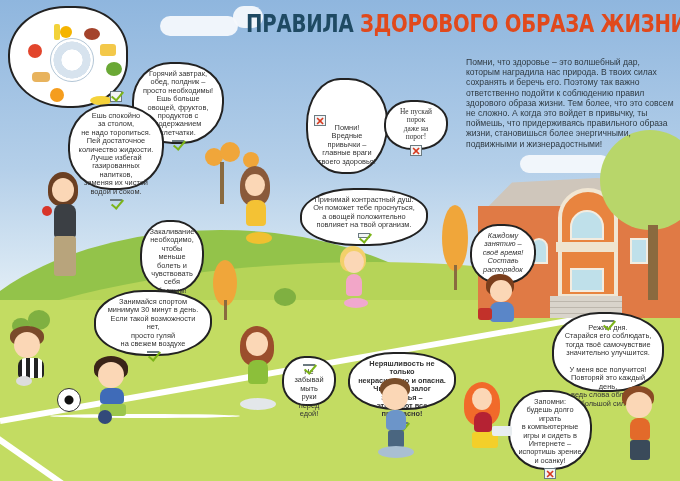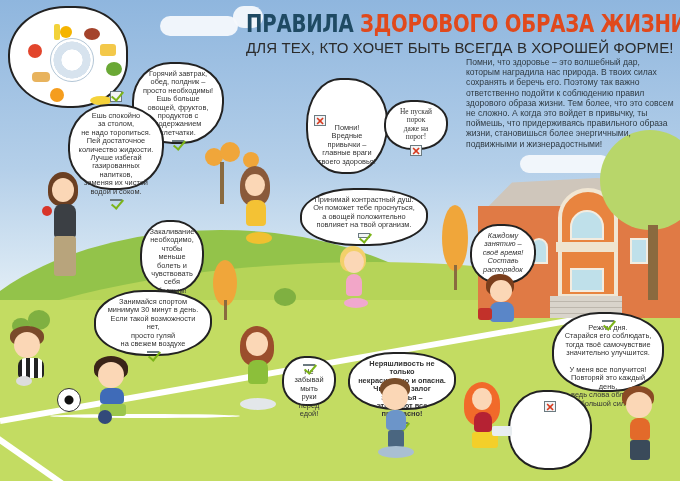--- a/index.html
+++ b/index.html
@@ -104,21 +104,20 @@
   <div class="tree-crown" style="left:442px;top:205px;width:26px;height:66px;background:#f0a63a;"></div>
   <div class="trunk" style="left:454px;top:265px;width:3px;height:25px;"></div>
   <div class="tree-crown" style="left:274px;top:288px;width:22px;height:18px;background:#7fb041;"></div>
   <div class="tree-crown" style="left:12px;top:318px;width:18px;height:16px;background:#7fb041;"></div>
   <div class="tree-crown" style="left:28px;top:310px;width:22px;height:20px;background:#7fb041;"></div>
 
   <div class="title">
     <span class="t1">ПРАВИЛА</span>
     <span class="t2">ЗДОРОВОГО ОБРАЗА ЖИЗНИ</span>
   </div>
-  <div class="subtitle">ДЛЯ ТЕХ, КТО ХОЧЕТ БЫТЬ ВСЕГДА В ХОРОШЕЙ ФОРМЕ!</div>
   <div class="intro">Помни, что здоровье – это волшебный дар, которым наградила нас природа. В твоих силах сохранять и беречь его. Поэтому так важно ответственно подойти к соблюдению правил здорового образа жизни. Тем более, что это совсем не сложно. А когда это войдет в привычку, ты поймешь, что придерживаясь правильного образа жизни, становишься более энергичными, подвижными и жизнерадостными!</div>
 
   <div class="food-cloud">
     <div class="food" style="left:18px;top:36px;width:14px;height:14px;background:#e2452c;"></div>
     <div class="food" style="left:40px;top:80px;width:14px;height:14px;background:#f59d1e;"></div>
     <div class="food" style="left:80px;top:88px;width:22px;height:9px;background:#f5d23a;"></div>
     <div class="food" style="left:96px;top:54px;width:16px;height:14px;background:#6aa835;"></div>
     <div class="food" style="left:90px;top:36px;width:16px;height:12px;background:#f3c84a;border-radius:3px;"></div>
     <div class="food" style="left:74px;top:20px;width:16px;height:12px;background:#a4432b;"></div>
     <div class="food" style="left:22px;top:64px;width:18px;height:10px;background:#e8b35d;border-radius:4px;"></div>
@@ -228,20 +227,27 @@
 тогда твоё самочувствие
 значительно улучшится.
 
 У меня все получится!
 Повторяй это каждый день,
 ведь слова обладают
 большой силой.</p>
   </div>
 
   <div class="bubble" style="left:508px;top:390px;width:84px;height:80px;">
+    <p>Запомни:
+будешь долго играть
+в компьютерные
+игры и сидеть в
+Интернете –
+испортишь зрение
+и осанку!</p>
     <span class="xbox">✕</span>
   </div>
 
   <div class="kid" style="left:42px;top:172px;">
     <div class="hair" style="left:6px;top:0;width:30px;height:34px;background:#6b3f22;"></div>
     <div class="head" style="left:10px;top:6px;width:22px;height:24px;"></div>
     <div class="body" style="left:12px;top:32px;width:22px;height:34px;background:#3b3f44;"></div>
     <div class="legs" style="left:12px;top:64px;width:22px;height:40px;background:#b8a47c;"></div>
     <div class="food" style="left:0;top:34px;width:10px;height:10px;background:#d8352a;"></div>
   </div>

